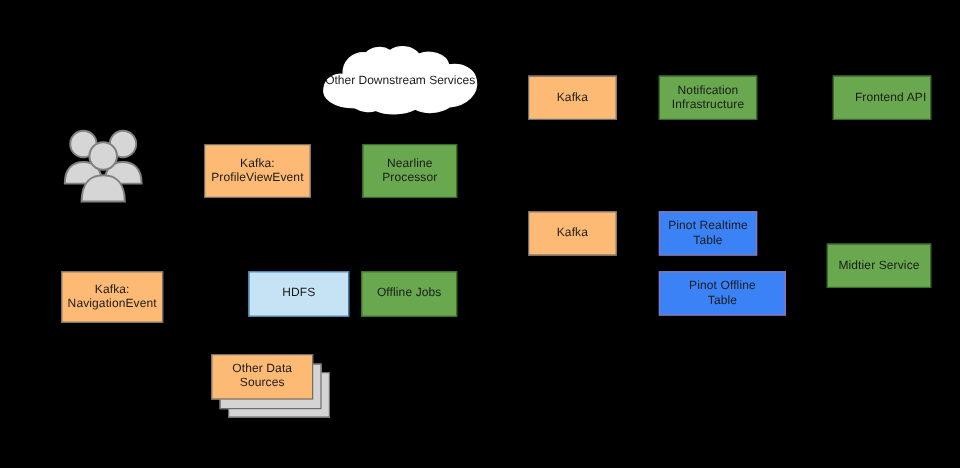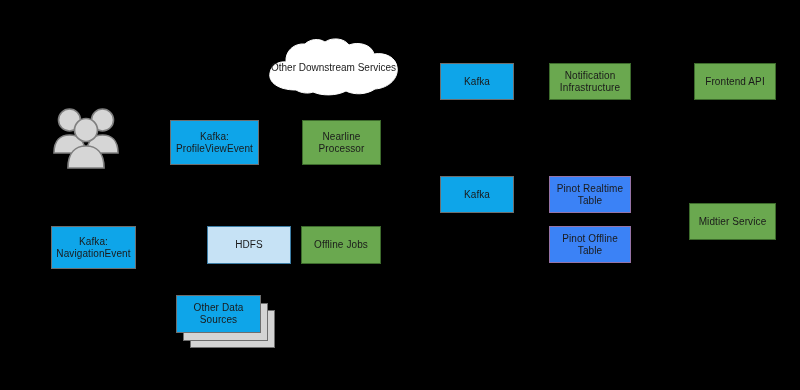--- a/index.html
+++ b/index.html
@@ -22,21 +22,21 @@
     align-items: center;
     justify-content: center;
     text-align: center;
     font-size: 10px;
     line-height: 12px;
     color: #1a1a1a;
     letter-spacing: 0.1px;
     padding: 2px 3px;
   }
   .grey-box {
-    background: #0ea5e9;
+    background: #fdba74;
     border: 1px solid #6e6e6e;
   }
   .green-box {
     background: #6aa84f;
     border: 1px solid #3d6b2c;
   }
   .blue-box {
     background: #c6e2f5;
     border: 1px solid #3d7ea6;
   }
@@ -129,40 +129,40 @@
     <span>Kafka</span>
   </div>
 
   <div class="node green-box" style="left:549px; top:63px; width:82px; height:37px;justify-content:center;">
     <div>
       <span>Notification</span>
       <span>Infrastructure</span>
     </div>
   </div>
 
-  <div class="node green-box" style="left:694px; top:63px; width:82px; height:37px;">
+  <div class="node green-box" style="left:694px; top:63px; width:82px; height:37px;justify-content:flex-end;">
     <span>Frontend API</span>
   </div>
 
   <div class="node grey-box" style="left:440px; top:176px; width:74px; height:37px;">
     <span>Kafka</span>
   </div>
 
   <div class="node purple-box" style="left:549px; top:176px; width:82px; height:37px;">
     <div>
       <span>Pinot Realtime</span>
       <span>Table</span>
     </div>
   </div>
 
   <div class="node green-box" style="left:689px; top:191px; width:87px; height:37px;margin-top:12px;">
     <span>Midtier Service</span>
   </div>
 
-  <div class="node purple-box" style="left:549px; top:226px; width:82px; height:37px;">
+  <div class="node purple-box" style="left:549px; top:226px; width:106px; height:37px;">
     <div>
       <span>Pinot Offline</span>
       <span>Table</span>
     </div>
   </div>
 
   <div class="node grey-box" style="left:51px; top:226px; width:85px; height:43px;">
     <div>
       <span>Kafka:</span>
       <span>NavigationEvent</span>

